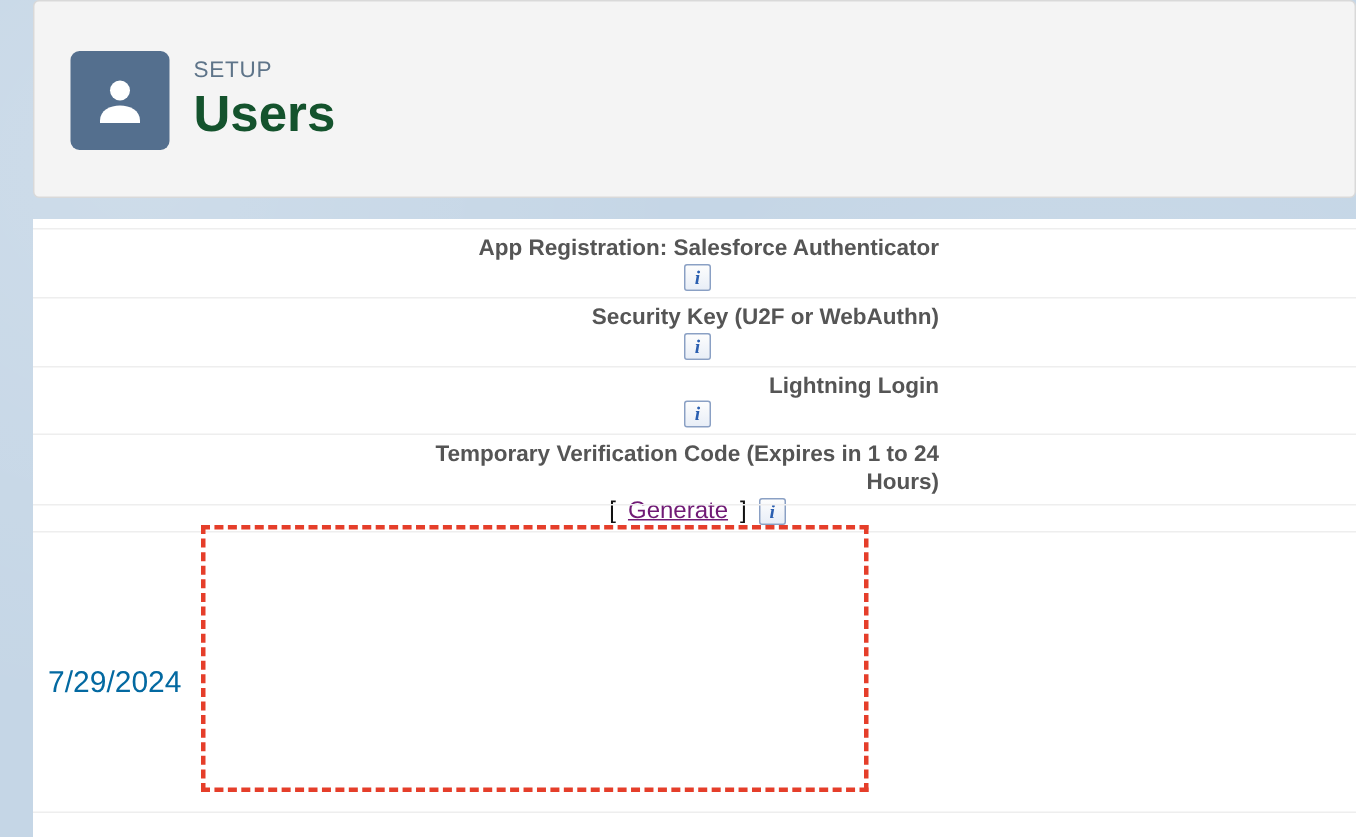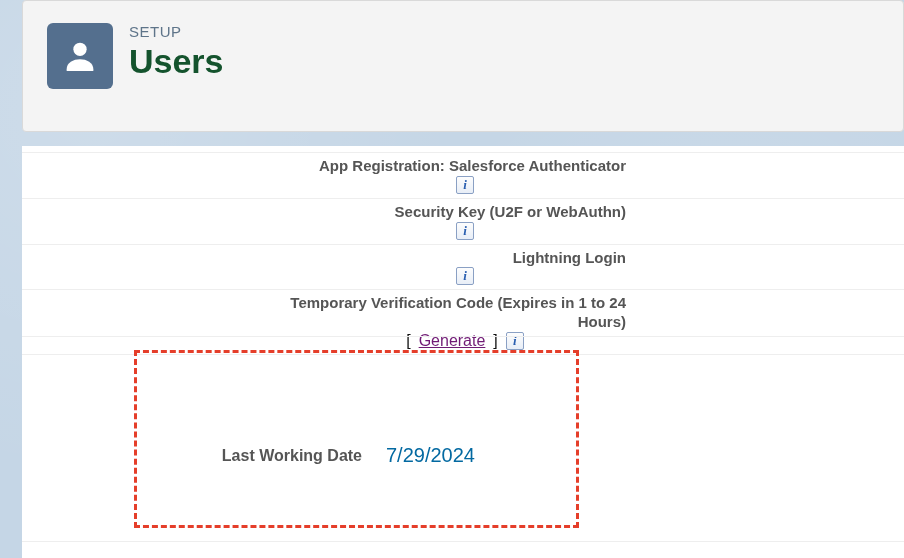--- a/index.html
+++ b/index.html
@@ -13,21 +13,21 @@
   }
 
   
   .header-card {
     background: #f4f4f4;
     border: 1px solid #d9d9d9;
     border-radius: 4px;
     margin: 0 0 14px 22px;
     padding: 22px 24px 20px 24px;
     display: flex;
-    align-items: flex-start;
+    align-items: center;
     gap: 16px;
     width: 882px;
     height: 132px;
   }
   .header-icon {
     width: 66px;
     height: 66px;
     background: #546f8e;
     border-radius: 6px;
     display: flex;
@@ -197,19 +197,18 @@
         <span class="generate-link">Generate</span>
         <span class="bracket">]</span>
       <span class="info-icon">i</span>
     </div>
   </div>
 
   <div class="panel-divider" style="top:190px;"></div>
   <div class="panel-divider" style="top:395px;"></div>
 
   <div class="lwd-row">
-    <div class="lwd-label">Last Working Date</div>
     <div class="lwd-value">7/29/2024</div>
   </div>
 
   <div class="highlight-box"></div>
 
 </div>
 
 </body></html>

